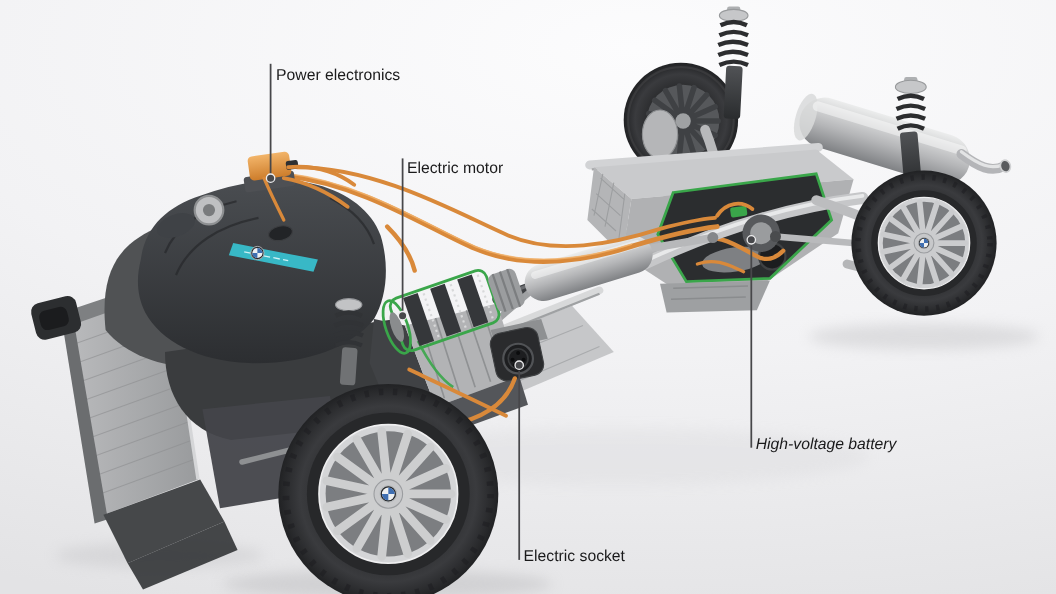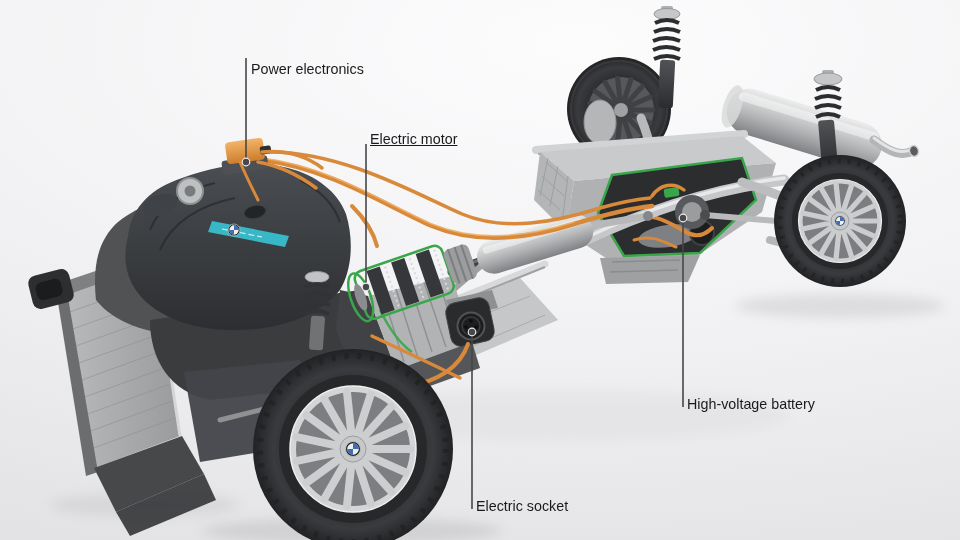--- a/index.html
+++ b/index.html
@@ -299,17 +299,17 @@
       <line x1="366" x2="366" y1="144" y2="283" class="callout-line"></line>
       <circle cx="366" cy="287" r="3.8" class="callout-dot"></circle>
       <line x1="683" x2="683" y1="223" y2="407" class="callout-line"></line>
       <circle cx="683" cy="218" r="3.8" class="callout-dot"></circle>
       <line x1="472" x2="472" y1="337" y2="509" class="callout-line"></line>
       <circle cx="472" cy="332" r="3.8" class="callout-dot"></circle>
     </svg>
 
   <div class="labels">
       <div class="callout-label" style="left: 251px; top: 62px;">Power electronics</div>
-      <div class="callout-label" style="left: 370px; top: 132px; text-decoration: underline;">Electric motor</div>
-      <div class="callout-label" style="left: 687px; top: 397px;">High-voltage battery</div>
+      <div class="callout-label" style="left: 370px; top: 146px;">Electric motor</div>
+      <div class="callout-label" style="left: 687px; top: 397px; font-style: italic;">High-voltage battery</div>
       <div class="callout-label" style="left: 476px; top: 499px;">Electric socket</div>
     </div>
 </div>
 
 </body></html>

